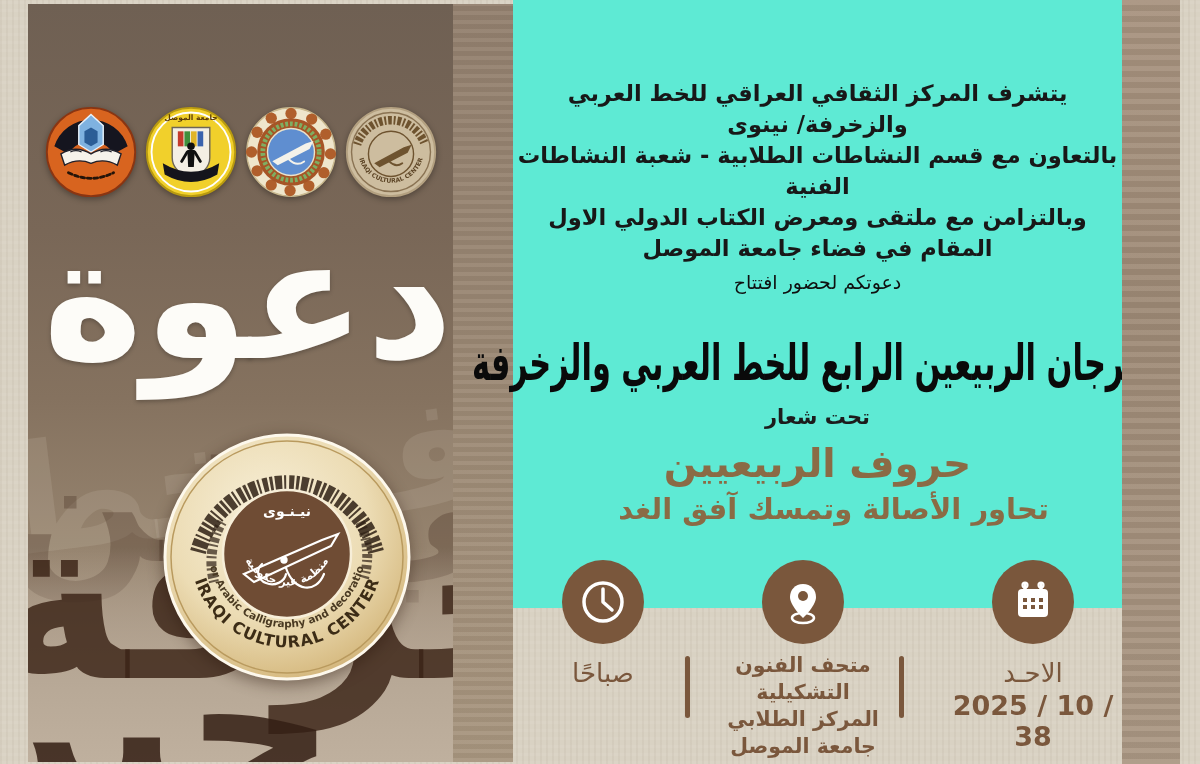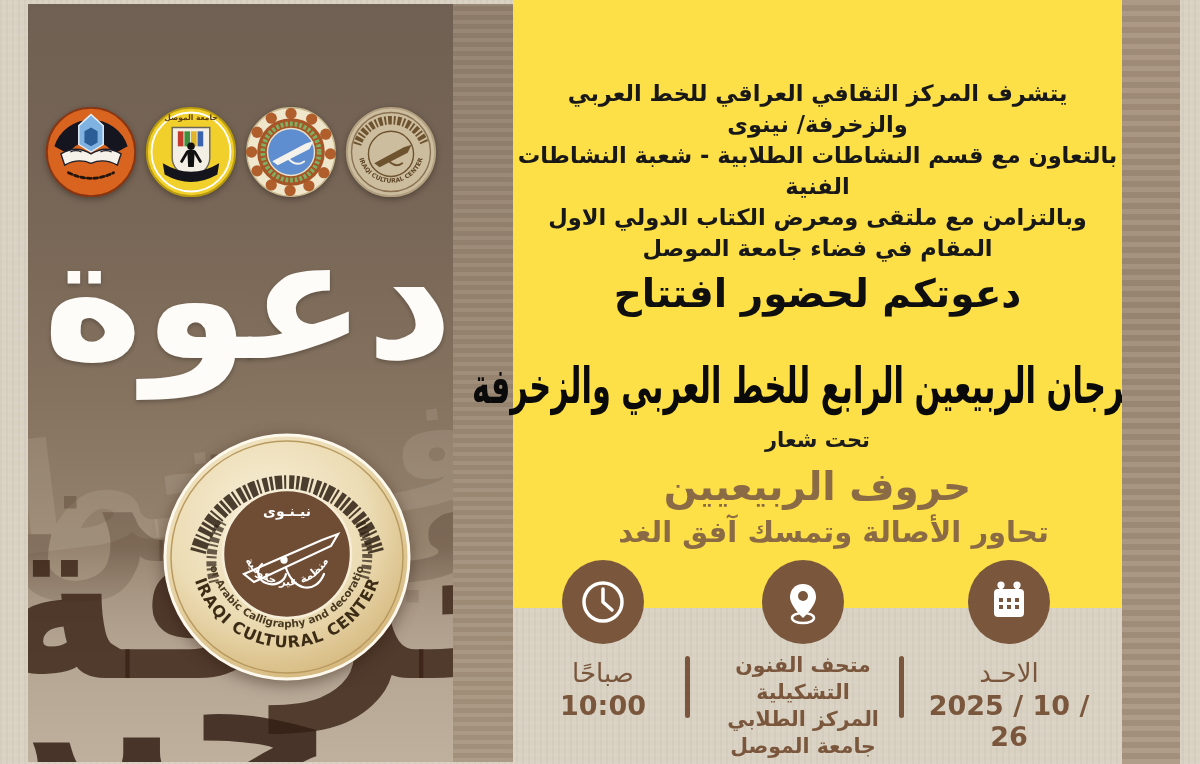--- a/index.html
+++ b/index.html
@@ -80,46 +80,46 @@
     background:linear-gradient(180deg,#a8937f 0%,#9e8a76 40%,#a5917d 75%,#ab9884 100%);
   }
   .right-strip:after{
     content:""; position:absolute; inset:0;
     background:repeating-linear-gradient(0deg, rgba(255,255,255,.06) 0 5px, rgba(0,0,0,.05) 5px 11px);
   }
 
   
   .main-panel{
     position:absolute; left:513px; top:0; width:609px; height:608px;
-    background:#fde047; direction:rtl; text-align:center;
+    background:#5eead4; direction:rtl; text-align:center;
   }
   .intro{
     padding-top:78px; font-weight:bold; color:#181818;
     font-size:22.5px; line-height:31px;
   }
   .invite-line{
-    margin-top:7px; font-weight:bold; color:#0f0f0f; font-size:39px;
+    margin-top:7px; font-weight:normal; color:#0f0f0f; font-size:19px;
   }
   .fest-title{
     margin-top:26px; height:86px; display:flex; align-items:center; justify-content:center;
   }
   .fest-title span{
     display:inline-block; white-space:nowrap; font-weight:bold; color:#0a0a0a;
     font-size:31px; letter-spacing:-1px; transform:scale(.98,1.6);
   }
   .slogan-label{ font-weight:bold; color:#1c1c1c; font-size:21px; }
   .slogan-1{ margin-top:12px; font-weight:bold; color:#8a6b45; font-size:39px; }
   .slogan-2{ margin-top:6px;  font-weight:bold; color:#8a6b45; font-size:29px;padding-left:32px; }
 
   
   .details-row{ position:absolute; left:513px; top:560px; width:609px; height:190px; direction:rtl; }
   .col{ position:absolute; top:0; text-align:center; color:#7a573c; }
   .col-time{ left:10px; width:160px; }
   .col-loc { left:185px; width:210px; }
-  .col-date{ left:396px; width:200px; }
+  .col-date{ left:420px; width:200px; }
   .icon-circle{
     width:82px; height:84px; border-radius:50%; background:#7a573c;
     margin:0 auto; display:flex; align-items:center; justify-content:center;
   }
   .big-label{ margin-top:12px; font-weight:normal; font-size:26px; line-height:34px; }
   .num-label{ font-weight:bold; font-size:27px; direction:ltr; }
   .loc-lines{ margin-top:8px; font-weight:bold; font-size:20.5px; line-height:27px;text-align:center; }
   .vbar{
     position:absolute; top:96px; width:5px; height:62px; border-radius:3px; background:#7a573c;
   }
@@ -277,21 +277,20 @@
   <div class="details-row">
 
     <div class="col col-time">
       <div class="icon-circle">
         <svg width="52" height="52" viewBox="0 0 52 52">
           <circle cx="26" cy="26" r="19" fill="none" stroke="#ffffff" stroke-width="3.5"></circle>
           <path d="M26 26 L26 13 M26 26 L35 34" stroke="#ffffff" stroke-width="3.5" stroke-linecap="round" fill="none"></path>
         </svg>
       </div>
       <div class="big-label">صباحًا</div>
-      <div class="num-label">10:00</div>
     </div>
 
     <div class="vbar vbar-1"></div>
 
     <div class="col col-loc">
       <div class="icon-circle">
         <svg width="52" height="52" viewBox="0 0 52 52">
           <path d="M26 8 C34 8 39 14 39 21 C39 30 26 42 26 42 C26 42 13 30 13 21 C13 14 18 8 26 8 Z" fill="#ffffff"></path>
           <circle cx="26" cy="20" r="5" fill="#7a573c"></circle>
           <path d="M15 42 a11 5 0 1 0 22 0 a11 5 0 1 0 -22 0" fill="none" stroke="#ffffff" stroke-width="2.5"></path>
@@ -317,19 +316,19 @@
             <rect x="16" y="22" width="4" height="4"></rect>
               <rect x="24" y="22" width="4" height="4"></rect>
               <rect x="32" y="22" width="4" height="4"></rect>
             <rect x="16" y="29" width="4" height="4"></rect>
               <rect x="24" y="29" width="4" height="4"></rect>
               <rect x="32" y="29" width="4" height="4"></rect>
           </g>
         </svg>
       </div>
       <div class="big-label">الاحـد</div>
-      <div class="num-label">2025 / 10 / 26</div>
+      <div class="num-label">2025 / 10 / 38</div>
     </div>
   </div>
 
   <div class="right-strip"></div>
 
 </div>
 
 </body></html>

